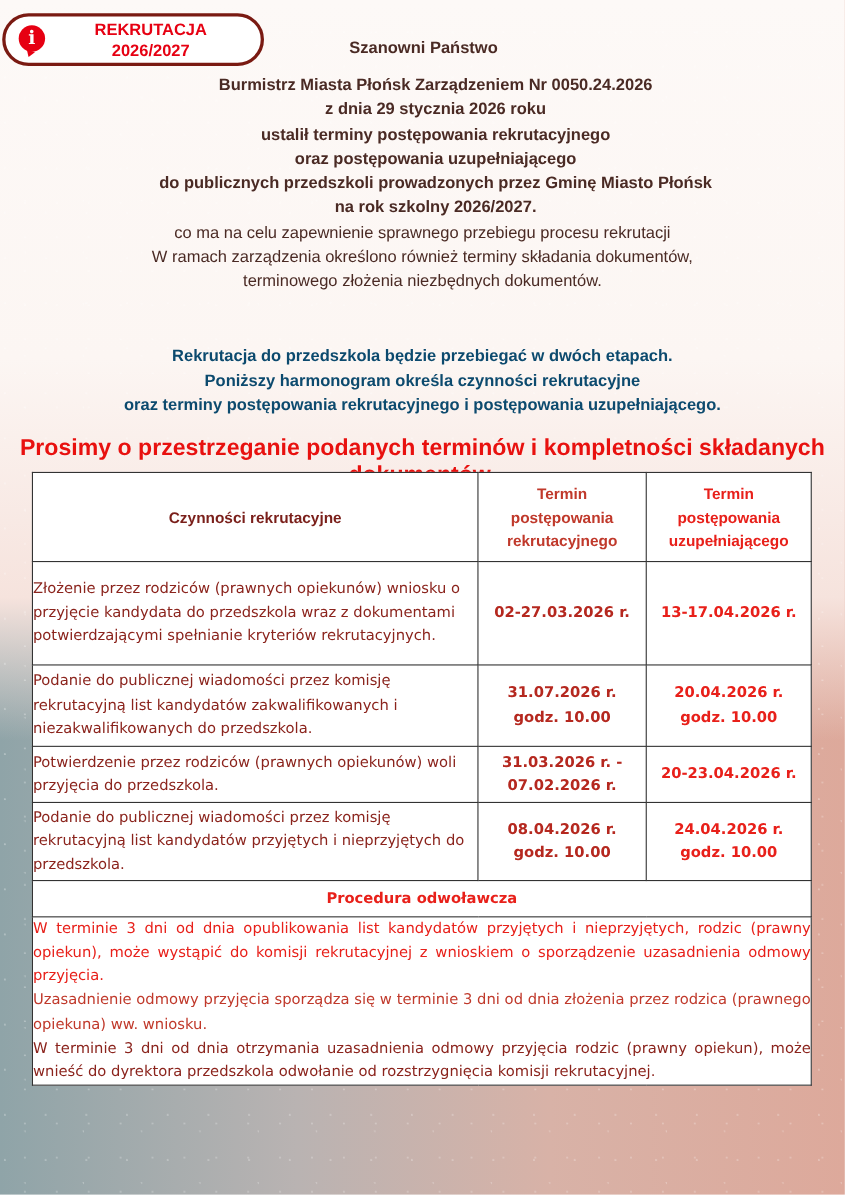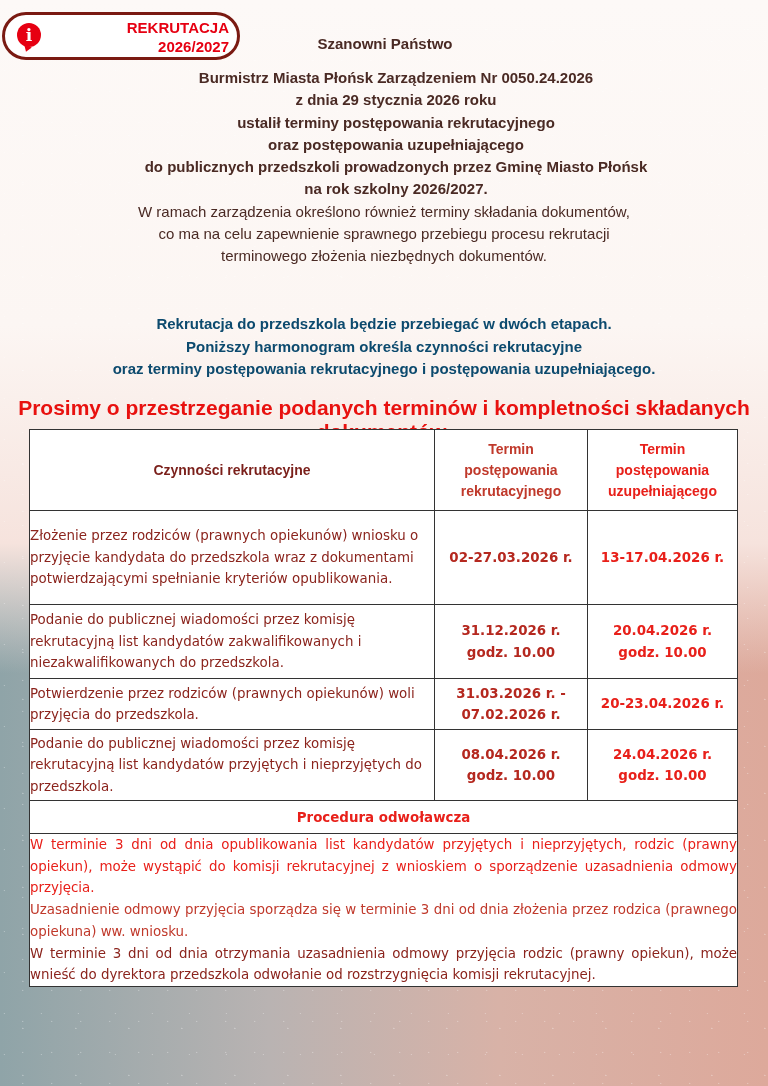--- a/index.html
+++ b/index.html
@@ -30,21 +30,21 @@
     font-weight: bold; font-size: 17px; text-align: center; line-height: 24px;
     font-family: "DejaVu Serif", serif;
   }
   .badge .info::after {
     content: ""; position: absolute; left: 6px; bottom: -5px;
     border-left: 4px solid transparent; border-right: 4px solid transparent;
     border-top: 6px solid #e60012; transform: rotate(20deg);
   }
   .badge .btxt {
     position: absolute; left: 40px; right: 8px; top: 3px;
-    text-align: right; color: #e60012; font-weight: bold; font-size: 15px; line-height: 19px;
+    text-align: center; color: #e60012; font-weight: bold; font-size: 15px; line-height: 19px;
   }
   .greeting {
     position: absolute; left: 0; right: 0; top: 35px; padding-left: 0;
     text-align: center; font-weight: bold; font-size: 15px; color: #4a2a24;
   }
   .greeting span { margin-left: 2px; position: relative; left: 0; }
   .intro {
     position: absolute; left: 0; right: 0; top: 67px;
     text-align: center; color: #4a2a24; font-size: 15px; line-height: 22.3px;
   }
@@ -102,22 +102,22 @@
   <span>Szanowni Państwo</span>
 </div>
 
 <div class="intro">
   <span class="line b">Burmistrz Miasta Płońsk Zarządzeniem Nr 0050.24.2026</span>
   <span class="line b">z dnia 29 stycznia 2026 roku</span>
   <span class="line b">ustalił terminy postępowania rekrutacyjnego</span>
   <span class="line b">oraz postępowania uzupełniającego</span>
   <span class="line b">do publicznych przedszkoli prowadzonych przez Gminę Miasto Płońsk</span>
   <span class="line b">na rok szkolny 2026/2027.</span>
+  <span class="line">co ma na celu zapewnienie sprawnego przebiegu procesu rekrutacji</span>
   <span class="line">W ramach zarządzenia określono również terminy składania dokumentów,</span>
-  <span class="line">co ma na celu zapewnienie sprawnego przebiegu procesu rekrutacji</span>
   <span class="line">terminowego złożenia niezbędnych dokumentów.</span>
 </div>
 
 <div class="stages">
   <span class="line">Rekrutacja do przedszkola będzie przebiegać w dwóch etapach.</span>
   <span class="line">Poniższy harmonogram określa czynności rekrutacyjne</span>
   <span class="line">oraz terminy postępowania rekrutacyjnego i postępowania uzupełniającego.</span>
 </div>
 
 <div class="warning">Prosimy o przestrzeganie podanych terminów i kompletności składanych dokumentów.</div>
@@ -131,32 +131,32 @@
       <span class="line">postępowania</span>
       <span class="line">rekrutacyjnego</span>
     </th>
     <th class="h3">
       <span class="line">Termin</span>
       <span class="line">postępowania</span>
       <span class="line">uzupełniającego</span>
     </th>
   </tr>
   <tr class="r1">
-    <td class="act">Złożenie przez rodziców (prawnych opiekunów) wniosku o przyjęcie kandydata do przedszkola wraz z dokumentami potwierdzającymi spełnianie kryteriów opublikowania.</td>
+    <td class="act">Złożenie przez rodziców (prawnych opiekunów) wniosku o przyjęcie kandydata do przedszkola wraz z dokumentami potwierdzającymi spełnianie kryteriów rekrutacyjnych.</td>
     <td class="d1">
       <span class="line">02-27.03.2026 r.</span>
     </td>
     <td class="d2">
       <span class="line">13-17.04.2026 r.</span>
     </td>
   </tr>
   <tr class="r2">
     <td class="act">Podanie do publicznej wiadomości przez komisję rekrutacyjną list kandydatów zakwalifikowanych i niezakwalifikowanych do przedszkola.</td>
     <td class="d1">
-      <span class="line">31.12.2026 r.</span>
+      <span class="line">31.07.2026 r.</span>
       <span class="line">godz. 10.00</span>
     </td>
     <td class="d2">
       <span class="line">20.04.2026 r.</span>
       <span class="line">godz. 10.00</span>
     </td>
   </tr>
   <tr class="r3">
     <td class="act">Potwierdzenie przez rodziców (prawnych opiekunów) woli przyjęcia do przedszkola.</td>
     <td class="d1">

